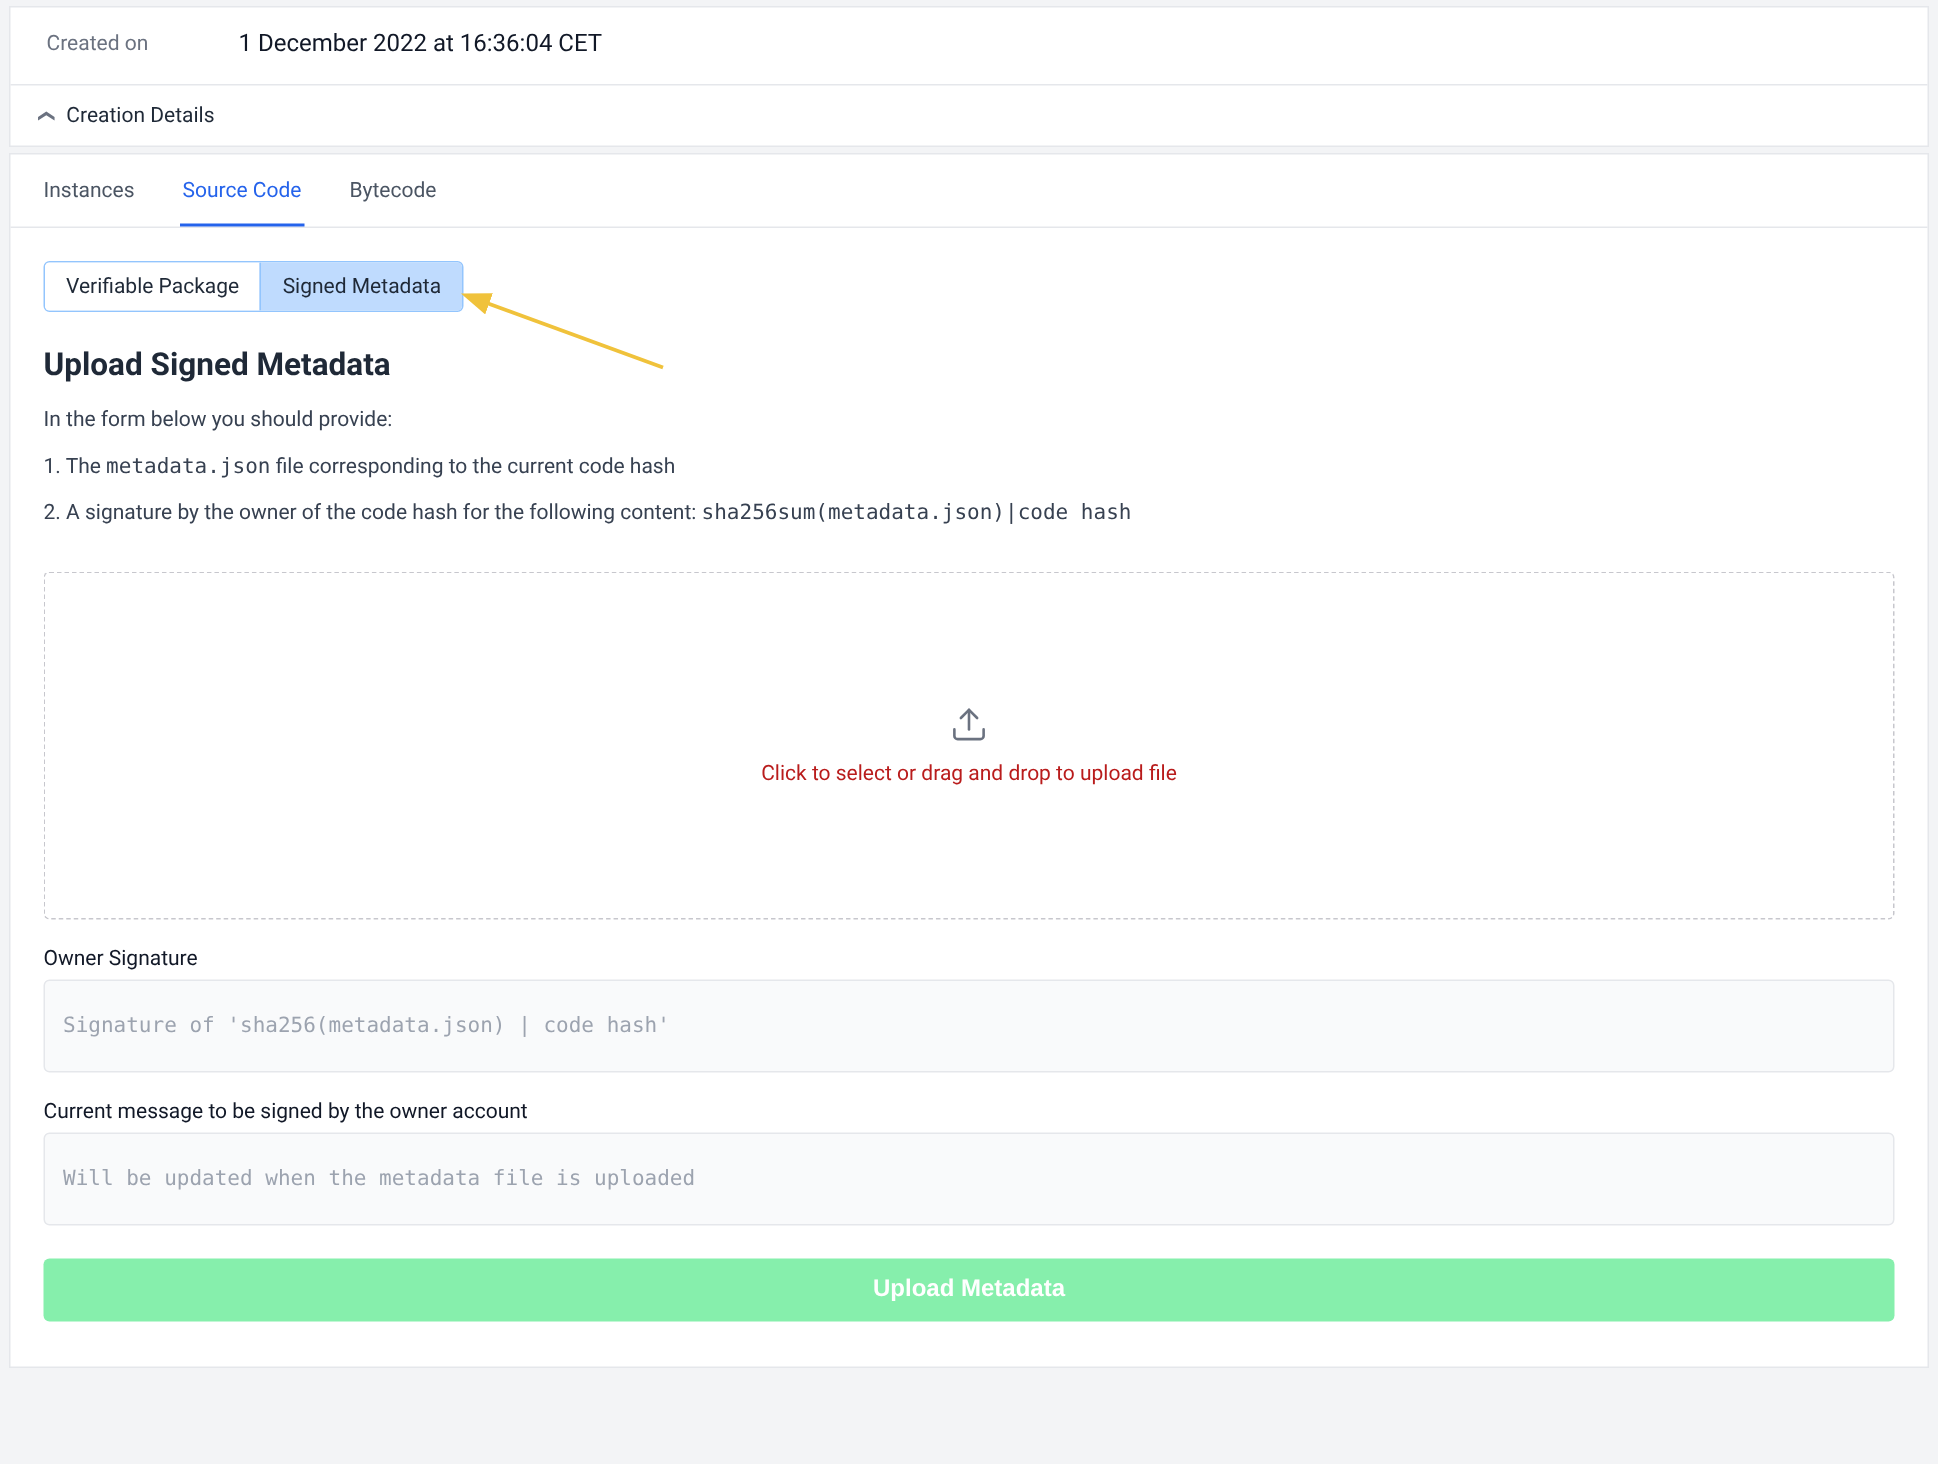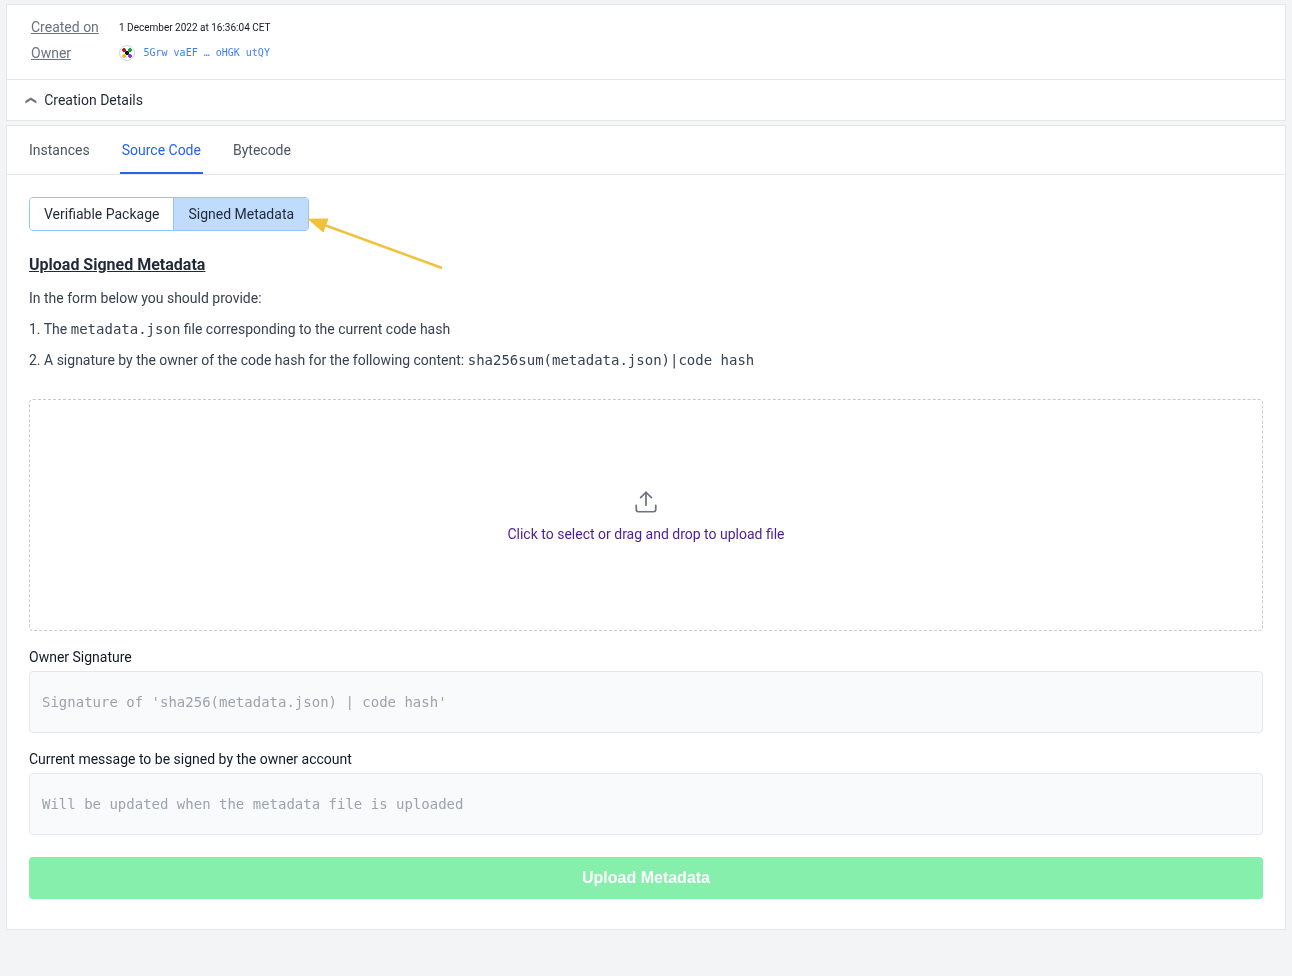--- a/index.html
+++ b/index.html
@@ -21,25 +21,25 @@
     .detail-row {
       display: flex;
       align-items: center;
       margin-bottom: 10px;
     }
     .detail-row:last-child { margin-bottom: 0; }
     .detail-label {
       width: 88px;
       color: #6b7280;
       font-size: 14px;
-      text-decoration: underline;
     }
     .detail-value {
-      font-size: 10px;
+      font-size: 16px;
       color: #111827;
+      margin-left: 40px;
     }
     .mono { font-family: "SFMono-Regular", Consolas, Menlo, monospace; }
     .owner-link {
       color: #3b82f6;
       text-decoration: none;
       font-family: "SFMono-Regular", Consolas, Menlo, monospace;
     }
     .identicon {
       width: 16px; height: 16px;
       display: inline-block;
@@ -106,35 +106,35 @@
     .subtab + .subtab { border-left: 1px solid #93c5fd; }
     .subtab.active {
       background: #bfdbfe;
     }
     .arrow {
       position: absolute;
       left: 300px;
       top: 38px;
       pointer-events: none;
     }
-    h3.section-title { font-size: 16px; font-weight: 700; margin-bottom: 14px; text-decoration: underline; }
+    h3.section-title { font-size: 21px; font-weight: 700; margin-bottom: 14px; }
     .prose { color: #374151; line-height: 1.5; }
     .prose p, .prose div { margin-bottom: 10px; }
     .italic { font-style: italic; }
     .dropzone {
       border: 1px dashed #c7c7cd;
       border-radius: 4px;
       margin-top: 28px;
       height: 232px;
       display: flex;
       flex-direction: column;
       align-items: center;
       justify-content: center;
       gap: 8px;
-      color: #4c1d95;
+      color: #b91c1c;
       cursor: pointer;
     }
     .upload-icon svg { stroke: #6b7280; }
     .form-label { margin-top: 18px; margin-bottom: 6px; color: #111827; }
     .text-input {
       width: 100%;
       border: 1px solid #e5e7eb;
       background: #f9fafb;
       border-radius: 4px;
       padding: 22px 12px;
@@ -158,27 +158,20 @@
   </style>
 </head>
 <body>
 
 <div class="panel">
   <div class="details-section">
     <div class="detail-row">
       <div class="detail-label">Created on</div>
       <div class="detail-value">1 December 2022 at 16:36:04 CET</div>
     </div>
-    <div class="detail-row">
-      <div class="detail-label">Owner</div>
-      <div class="detail-value">
-        <span class="identicon"></span>
-        <a href="#" class="owner-link">5Grw vaEF … oHGK utQY</a>
-      </div>
-    </div>
   </div>
   <div class="collapse-header">
     <span class="chev">❮</span>
     <span>Creation Details</span>
   </div>
 </div>
 
 <div class="panel">
   <div class="tabs">
     <div class="tab">Instances</div>

